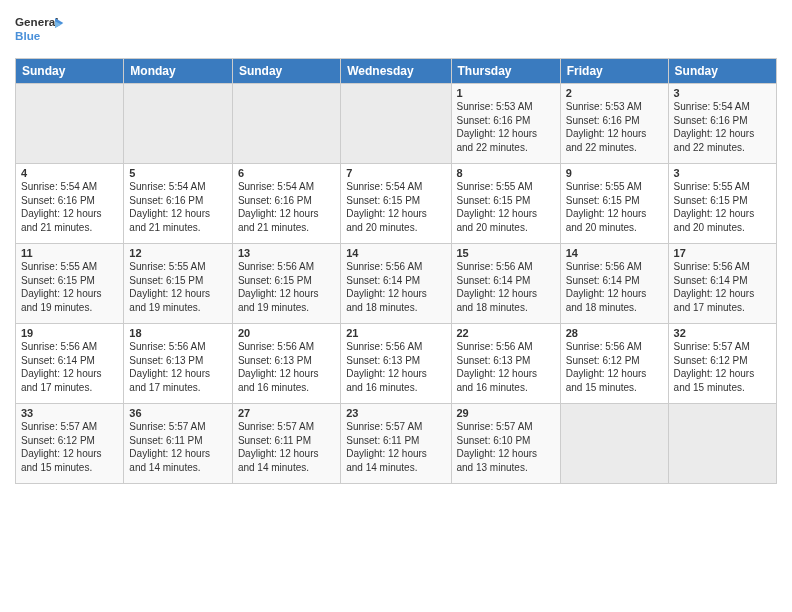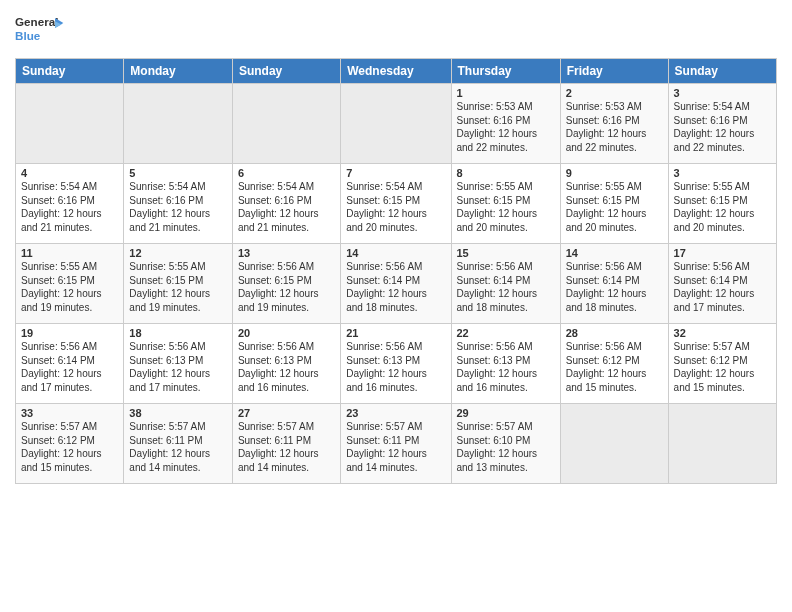--- a/index.html
+++ b/index.html
@@ -230,21 +230,21 @@
             <span class="day-num">32</span>
             <div class="day-info">Sunrise: 5:57 AM<br>Sunset: 6:12 PM<br>Daylight: 12 hours and 15 minutes.</div>
           </td>
         </tr>
         <tr>
           <td>
             <span class="day-num">33</span>
             <div class="day-info">Sunrise: 5:57 AM<br>Sunset: 6:12 PM<br>Daylight: 12 hours and 15 minutes.</div>
           </td>
           <td>
-            <span class="day-num">38</span>
+            <span class="day-num">36</span>
             <div class="day-info">Sunrise: 5:57 AM<br>Sunset: 6:11 PM<br>Daylight: 12 hours and 14 minutes.</div>
           </td>
           <td>
             <span class="day-num">27</span>
             <div class="day-info">Sunrise: 5:57 AM<br>Sunset: 6:11 PM<br>Daylight: 12 hours and 14 minutes.</div>
           </td>
           <td>
             <span class="day-num">23</span>
             <div class="day-info">Sunrise: 5:57 AM<br>Sunset: 6:11 PM<br>Daylight: 12 hours and 14 minutes.</div>
           </td>

